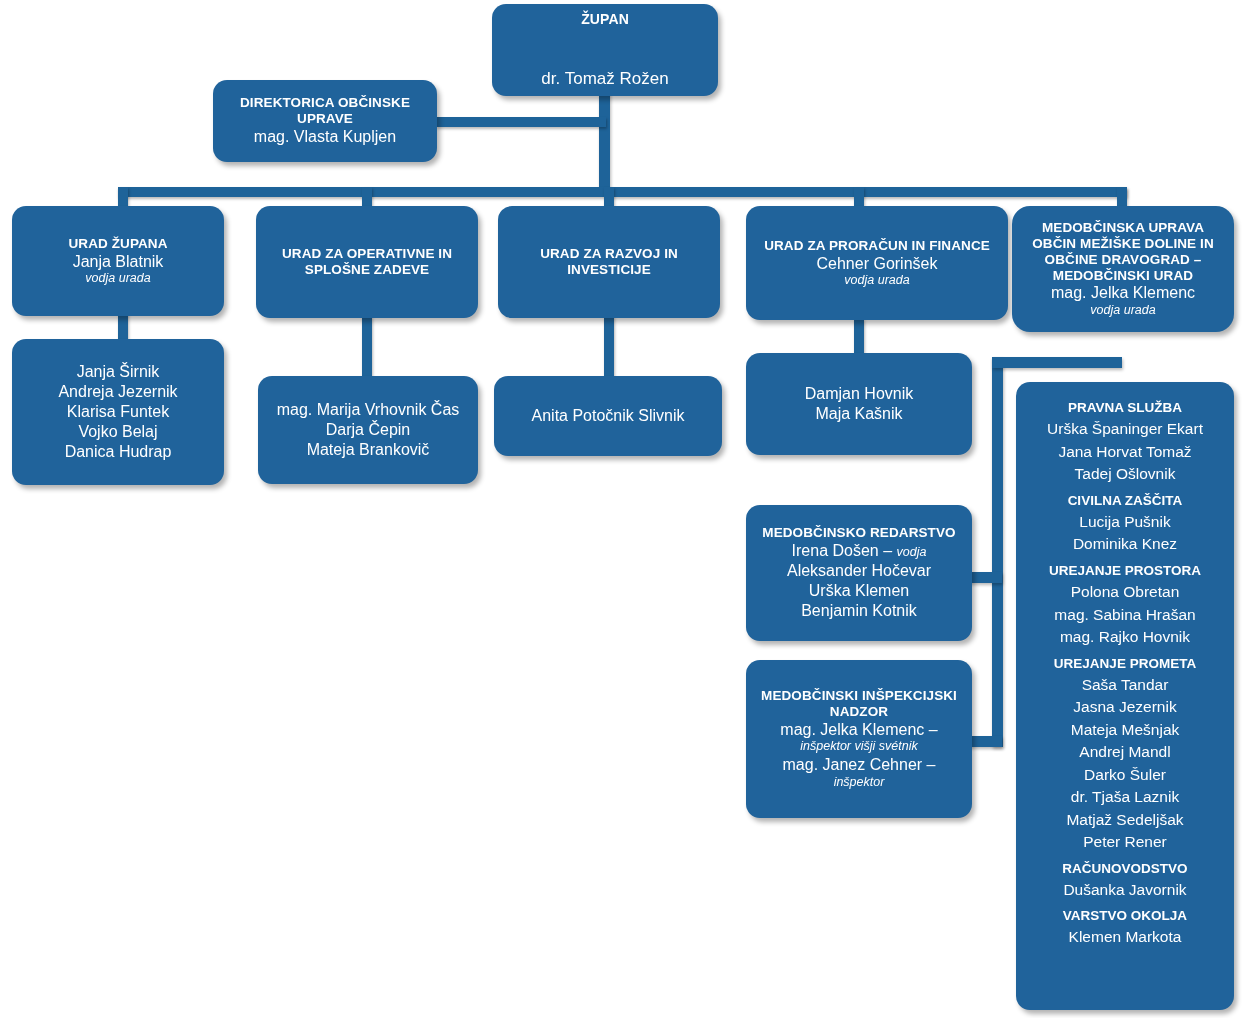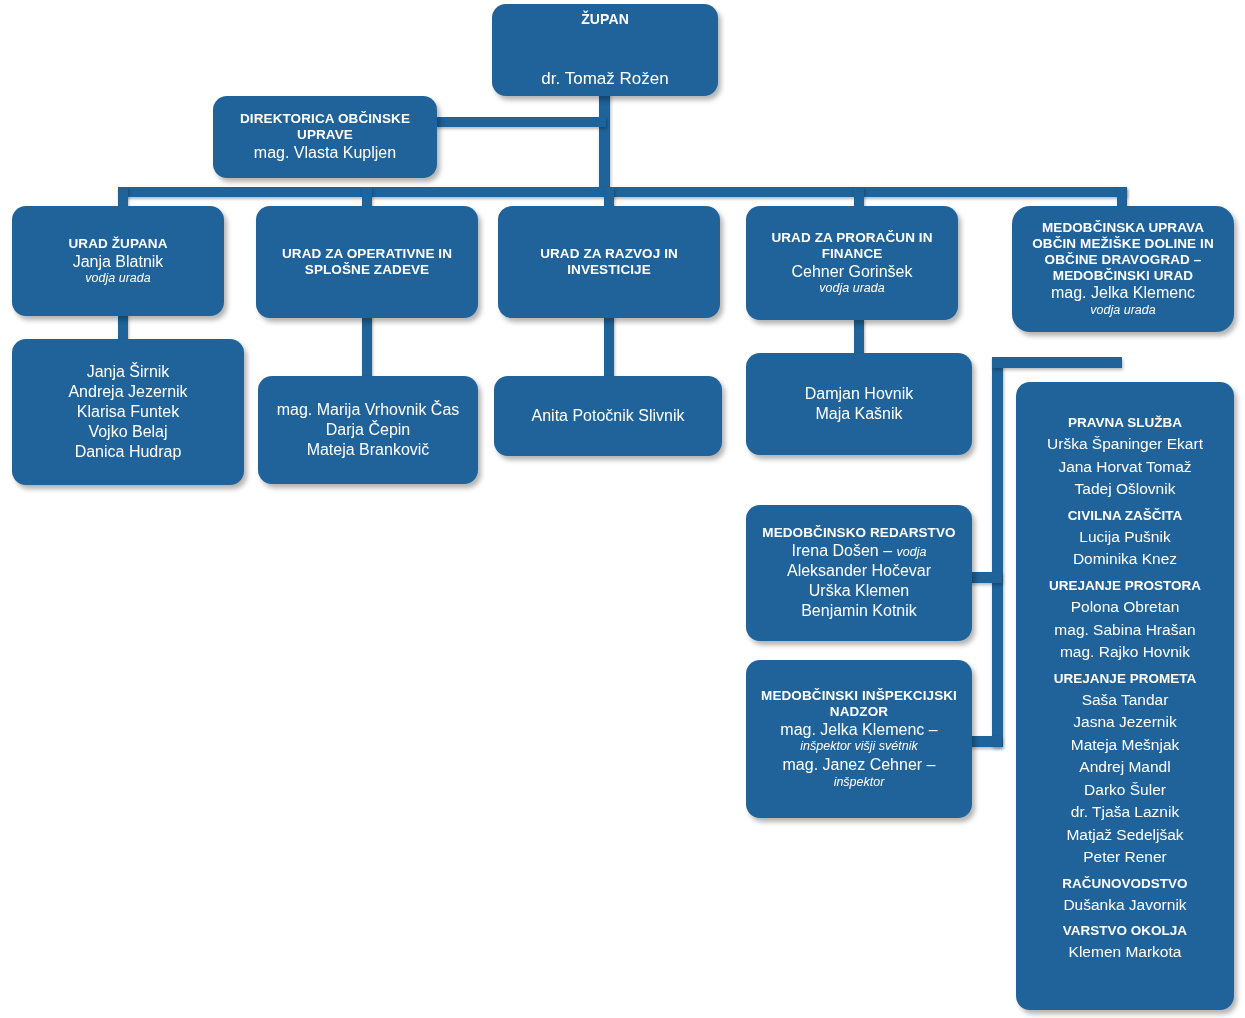--- a/index.html
+++ b/index.html
@@ -55,21 +55,21 @@
     font-size:12.5px;
     font-style:italic;
     line-height:1.2;
   }
   .node.top .title{font-size:14px;}
   .node.top .person{font-size:17px;}
 
   
   .panel{
     justify-content:flex-start;
-    padding-top:31px;
+    padding-top:16px;
   }
   .panel .grp{
     font-weight:bold;
     font-size:13.5px;
     margin-top:5px;
     line-height:1.5;
   }
   .panel .grp:first-child{margin-top:0;}
   .panel .nm{
     font-size:15.5px;
@@ -105,52 +105,52 @@
   <div class="conn" style="left:992px;top:357px;width:11px;height:390px;"></div>
   <div class="conn" style="left:992px;top:357px;width:130px;height:11px;"></div>
   <div class="conn" style="left:966px;top:572px;width:36px;height:11px;"></div>
   <div class="conn" style="left:966px;top:736px;width:36px;height:11px;"></div>
 
   <div class="node top" style="left:492px;top:4px;width:226px;height:92px;gap:40px;">
     <div class="title">ŽUPAN</div>
     <div class="person">dr. Tomaž Rožen</div>
   </div>
 
-  <div class="node" style="left:213px;top:96px;width:224px;height:82px;">
+  <div class="node" style="left:213px;top:80px;width:224px;height:82px;">
     <div class="title">DIREKTORICA OBČINSKE UPRAVE</div>
     <div class="person">mag. Vlasta Kupljen</div>
   </div>
 
   <div class="node" style="left:12px;top:206px;width:212px;height:110px;">
     <div class="title">URAD ŽUPANA</div>
     <div class="person">Janja Blatnik</div>
     <div class="role">vodja urada</div>
   </div>
 
   <div class="node" style="left:256px;top:206px;width:222px;height:112px;">
     <div class="title">URAD ZA OPERATIVNE IN SPLOŠNE ZADEVE</div>
   </div>
 
   <div class="node" style="left:498px;top:206px;width:222px;height:112px;">
     <div class="title">URAD ZA RAZVOJ IN INVESTICIJE</div>
   </div>
 
-  <div class="node" style="left:746px;top:206px;width:212px;height:114px;">
+  <div class="node" style="left:746px;top:206px;width:262px;height:114px;">
     <div class="title">URAD ZA PRORAČUN IN FINANCE</div>
     <div class="person">Cehner Gorinšek</div>
     <div class="role">vodja urada</div>
   </div>
 
   <div class="node" style="left:1012px;top:206px;width:222px;height:126px;border-radius:18px;">
     <div class="title">MEDOBČINSKA UPRAVA OBČIN MEŽIŠKE DOLINE IN OBČINE DRAVOGRAD – MEDOBČINSKI URAD</div>
     <div class="person">mag. Jelka Klemenc</div>
     <div class="role">vodja urada</div>
   </div>
 
-  <div class="node" style="left:12px;top:339px;width:232px;height:146px;">
+  <div class="node" style="left:12px;top:339px;width:212px;height:146px;">
     <div class="stack">
         <div class="person ln">Janja Širnik</div>
         <div class="person ln">Andreja Jezernik</div>
         <div class="person ln">Klarisa Funtek</div>
         <div class="person ln">Vojko Belaj</div>
         <div class="person ln">Danica Hudrap</div>
       </div>
   </div>
 
   <div class="node" style="left:258px;top:376px;width:220px;height:108px;">

